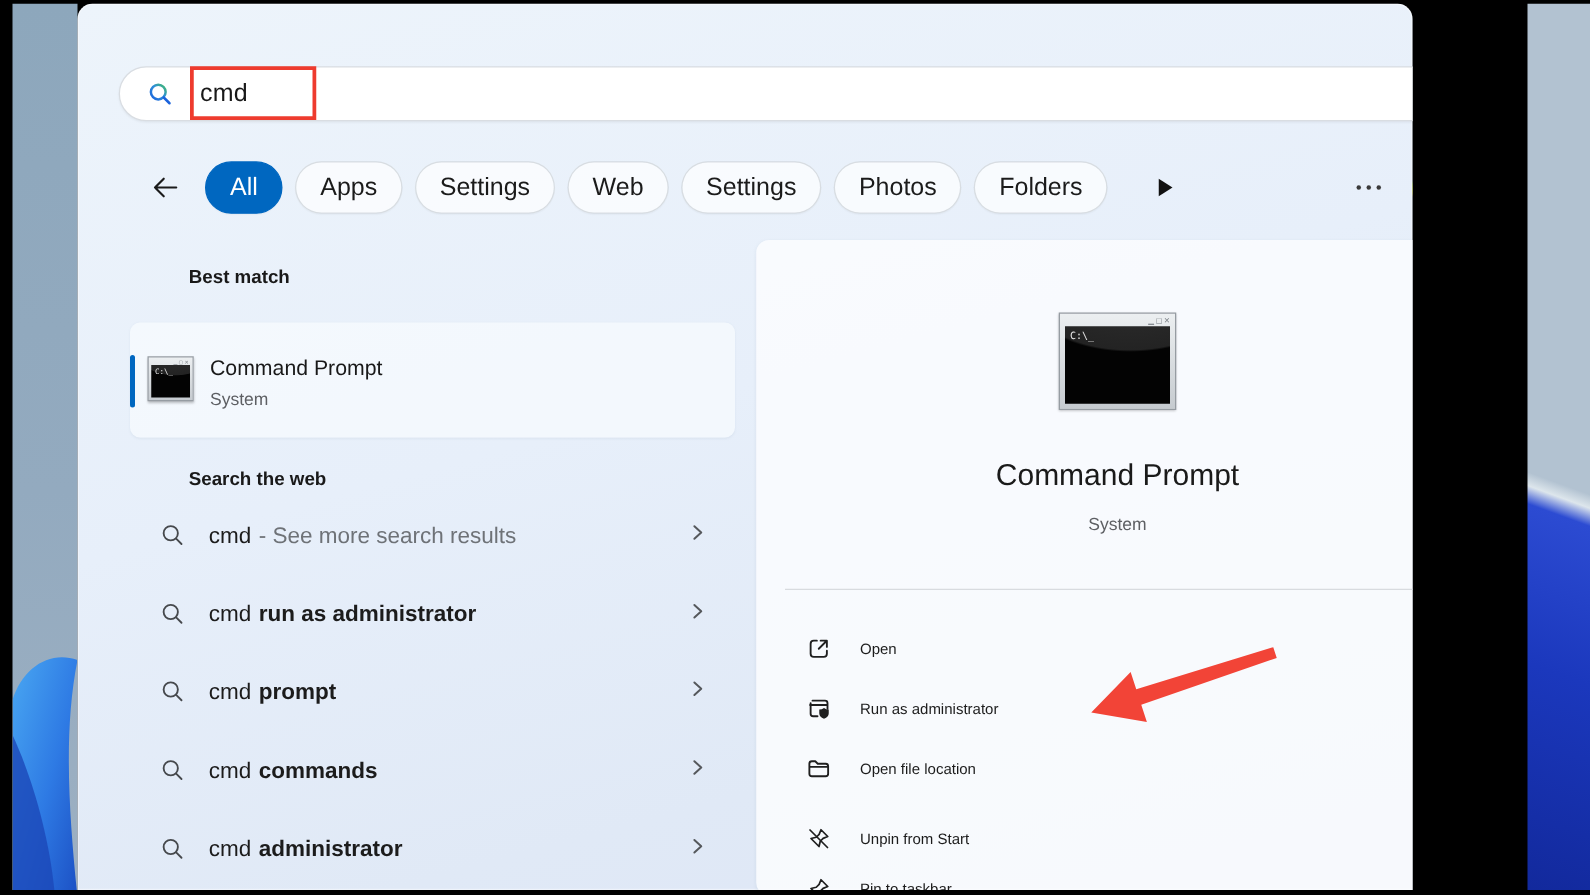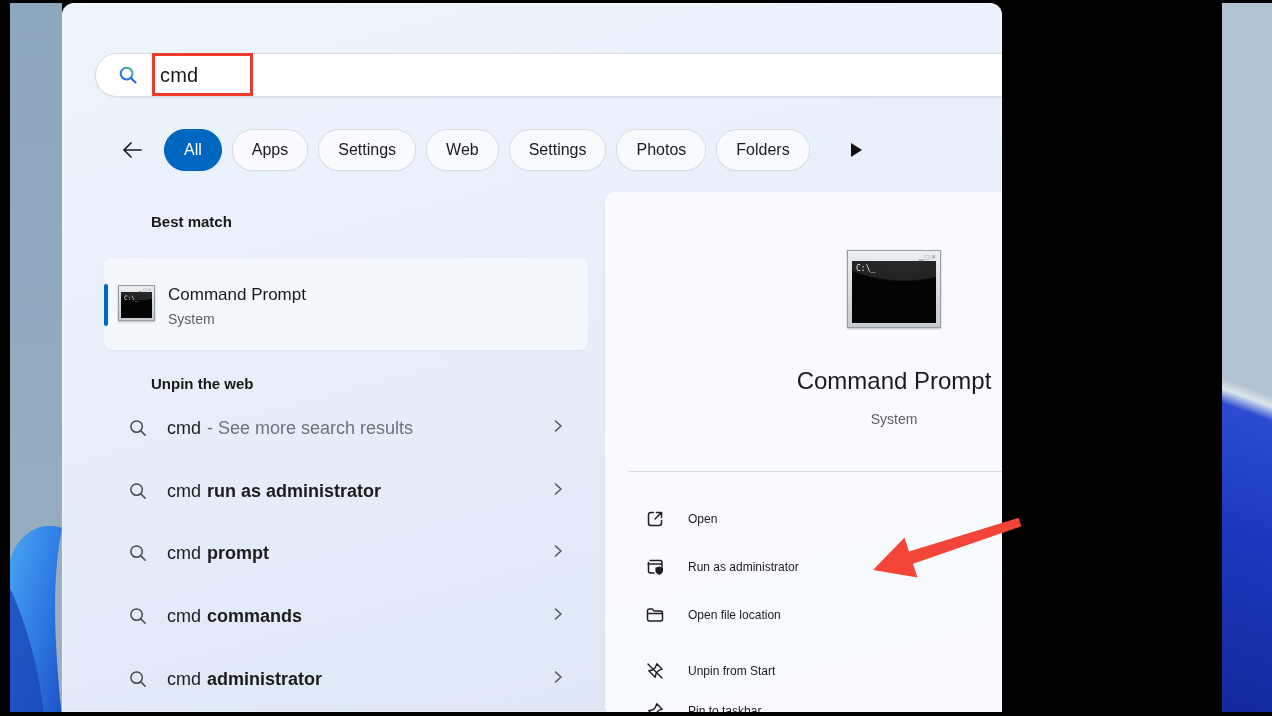--- a/index.html
+++ b/index.html
@@ -17,21 +17,21 @@
   }
   .wall-left svg { position:absolute; bottom:-6px; left:0; }
   .wall-right {
     position:absolute; right:0; top:3px; bottom:4px; width:50px;
     background:linear-gradient(200deg,
       #b2c2d1 0%, #b2c2d1 54%, #dde6ec 55.5%,
       #2c4bd2 57.5%, #1b38bd 75%, #12299c 100%);
   }
   
   .panel {
-    position:absolute; left:62px; top:3px; width:940px; height:709px;
+    position:absolute; left:62px; top:3px; width:1068px; height:709px;
     border-radius:12px 12px 0 0;
     background:linear-gradient(165deg,#edf4fb 0%,#e7effa 45%,#e0e9f6 78%,#dee6f6 100%);
     overflow:hidden;
     box-shadow:inset 0 0 0 1px rgba(255,255,255,.45);
   }
   
   .searchbar {
     position:absolute; left:33px; top:50px; width:1090px; height:44px;
     background:#fff; border:1px solid #d9dde2; border-radius:22px;
     box-shadow:0 1px 2px rgba(0,0,0,.06);
@@ -46,21 +46,21 @@
   }
   
   .tabsrow {
     position:absolute; left:54px; top:125px; height:44px;
     display:flex; align-items:center; gap:10px;
   }
   .back-btn { width:32px; height:32px; display:flex; align-items:center; justify-content:center; margin-right:6px; cursor:pointer; }
   .pill {
     height:42px; padding:0 19px; display:flex; align-items:center;
     background:rgba(253,254,255,.78); border:1px solid rgba(130,140,150,.28);
-    border-radius:21px; font-size:16px; color:#1b1b1b; cursor:pointer;
+    border-radius:21px; font-size:20px; color:#1b1b1b; cursor:pointer;
     box-shadow:0 1px 1px rgba(0,0,0,.03);
   }
   .pill.selected { background:#0067c0; border-color:#0067c0; color:#fff; }
   .play-btn { margin-left:28px; display:flex; align-items:center; cursor:pointer; }
   .more-btn { position:absolute; left:1013px; top:135px; width:40px; height:24px; display:flex; align-items:center; justify-content:center; cursor:pointer; }
   .copilot-btn { position:absolute; left:1066px; top:124px; width:48px; height:48px; cursor:pointer; }
   
   .section-h {
     position:absolute; left:52px; font-size:15px; font-weight:700; color:#191919;margin-left:37px;
   }
@@ -221,21 +221,21 @@
             <span class="prompt">C:\_</span>
           </div>
       </div>
       <div class="bm-text">
         <div class="t1">Command Prompt</div>
         <div class="t2">System</div>
       </div>
     </div>
   </div>
 
-  <div class="section-h" style="top:372px">Unpin the web</div>
+  <div class="section-h" style="top:372px">Search the web</div>
   <div class="webrows">
     <div class="webrow" style="top:0">
       <svg class="icon20" viewBox="0 0 20 20">
           <circle cx="8.6" cy="8.6" r="5.7" fill="none" stroke="#46494d" stroke-width="1.5"></circle>
           <line x1="12.9" y1="12.9" x2="17.2" y2="17.2" stroke="#46494d" stroke-width="1.5" stroke-linecap="round"></line>
         </svg>
       <span class="txt"><span>cmd</span><span class="sfx muted">- See more search results</span></span>
       <span class="chev">
           <svg width="16" height="16" viewBox="0 0 16 16">
             <path d="M5.5 3 l5.5 5 -5.5 5" fill="none" stroke="#55585c" stroke-width="1.6" stroke-linecap="round" stroke-linejoin="round"></path>

